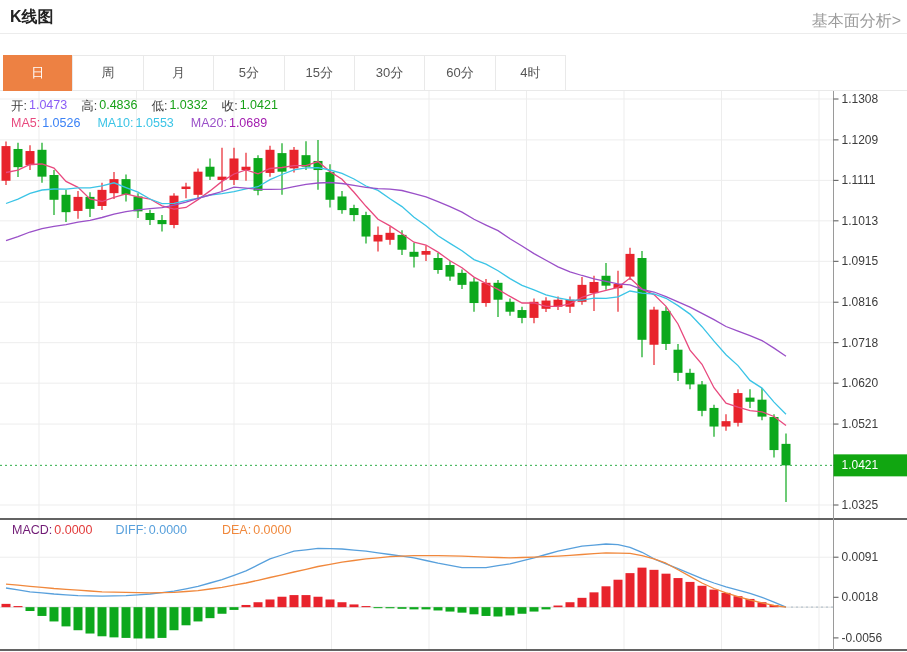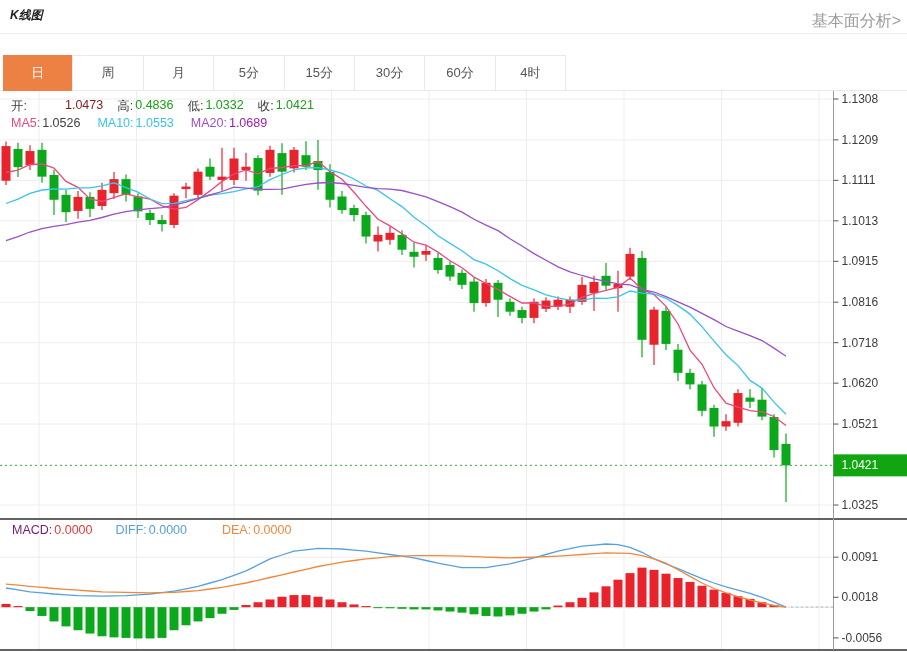--- a/index.html
+++ b/index.html
@@ -1,18 +1,18 @@
 <!DOCTYPE html>
 <html><head>
 <meta charset="utf-8">
 <style>
   html,body{margin:0;padding:0;background:#fff;}
   body{font-family:"Liberation Sans",sans-serif;-webkit-font-smoothing:antialiased;}
   .page{position:relative;width:907px;height:652px;background:#fff;overflow:hidden;}
-  .header-title{position:absolute;left:10px;top:7px;font-size:12px;font-weight:700;color:#222;font-style:italic;}
+  .header-title{position:absolute;left:10px;top:7px;font-size:16px;font-weight:700;color:#222;}
   .header-link{position:absolute;right:6px;top:11px;font-size:16px;color:#9b9b9b;cursor:pointer;text-decoration:none;}
   .header-divider{position:absolute;left:0;top:33px;width:907px;height:1px;background:#ececec;}
   .tabbar{position:absolute;left:4px;top:55px;width:562px;height:36px;display:flex;box-sizing:border-box;border-top:1px solid #e9e9e9;border-bottom:1px solid #e9e9e9;border-right:1px solid #e9e9e9;background:#fff;}
   .tab{flex:1;display:flex;align-items:center;justify-content:center;font-size:13px;color:#555;border-left:1px solid #e9e9e9;cursor:pointer;box-sizing:border-box;background:#fff;}
   .tab:first-child{border-left:none;}
   .tab.active{background:#ed8143;color:#fff;margin:-1px 0 -1px -1px;border:none;position:relative;z-index:2;}
   .chart-top-border{position:absolute;left:0;top:90px;width:907px;height:1px;background:#e9e9e9;}
   .legend{position:absolute;display:flex;white-space:nowrap;font-size:12.5px;z-index:5;}
   .legend-ohlc{left:11px;top:98px;gap:14px;}
   .legend-ma{left:11px;top:116px;gap:17px;justify-content:space-between;}
@@ -38,39 +38,39 @@
       <div class="tab">15分</div>
       <div class="tab">30分</div>
       <div class="tab">60分</div>
       <div class="tab">4时</div>
     </div>
   <div class="chart-top-border"></div>
 
   <div class="legend legend-ohlc" id="legend-ohlc">
       <span class="lg-item">
         <span style="color: rgb(60, 60, 60);">开:</span>
-        <span style="color: #7f1d1d; margin-left: 36px;">1.0473</span>
+        <span style="color: #8b5cf6;">1.0473</span>
       </span>
       <span class="lg-item">
         <span style="color: rgb(60, 60, 60);">高:</span>
         <span style="color: rgb(24, 161, 24);">0.4836</span>
       </span>
       <span class="lg-item">
         <span style="color: rgb(60, 60, 60);">低:</span>
         <span style="color: rgb(24, 161, 24);">1.0332</span>
       </span>
       <span class="lg-item">
         <span style="color: rgb(60, 60, 60);">收:</span>
         <span style="color: rgb(24, 161, 24);">1.0421</span>
       </span>
     </div>
   <div class="legend legend-ma" id="legend-ma">
       <span class="lg-item">
         <span style="color: rgb(232, 73, 126);">MA5:</span>
-        <span style="color: #404040;">1.0526</span>
+        <span style="color: #3b82f6;">1.0526</span>
       </span>
       <span class="lg-item">
         <span style="color: rgb(59, 196, 230);">MA10:</span>
         <span style="color: rgb(59, 196, 230);">1.0553</span>
       </span>
       <span class="lg-item">
         <span style="color: rgb(154, 80, 200);">MA20:</span>
         <span style="color: #a21caf;">1.0689</span>
       </span>
     </div>

